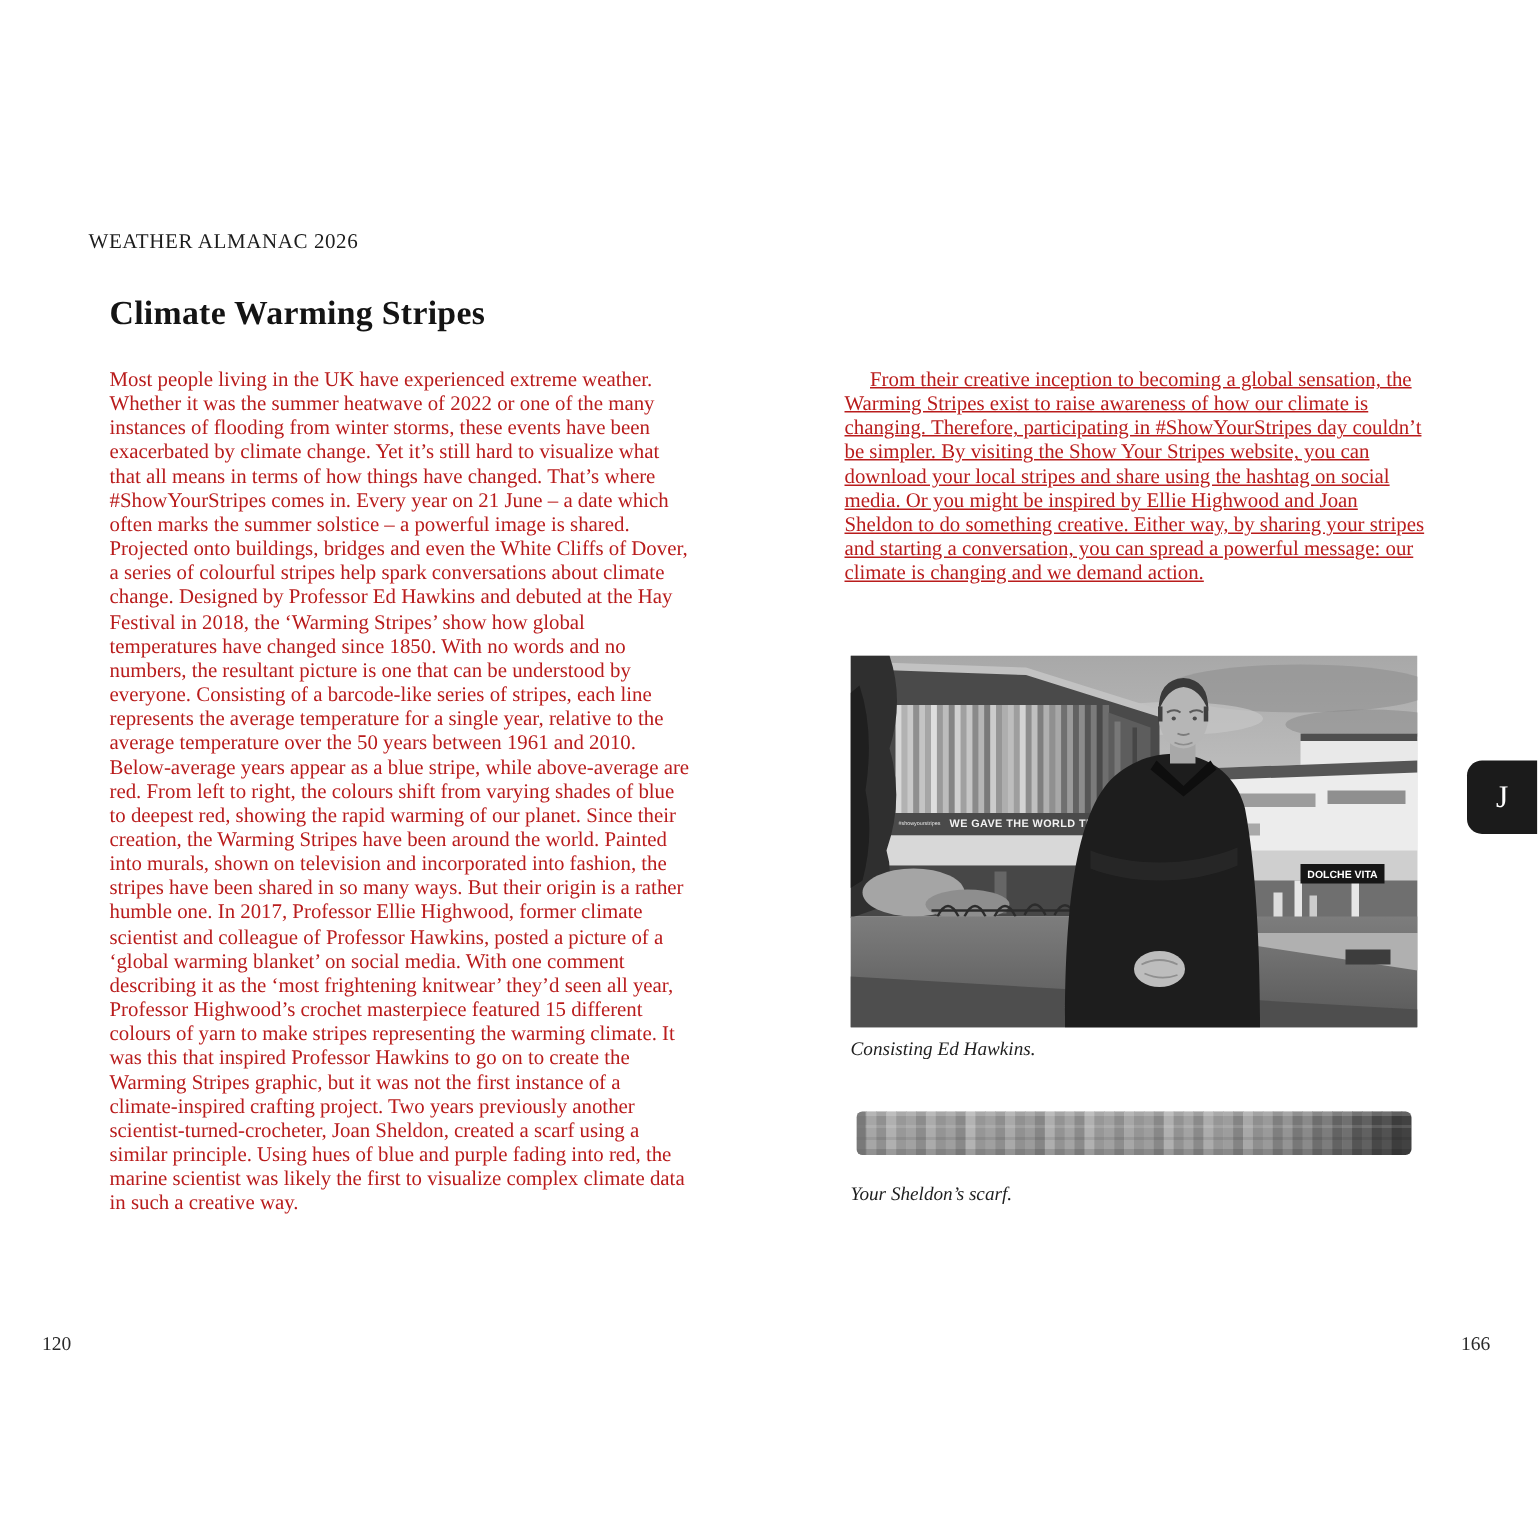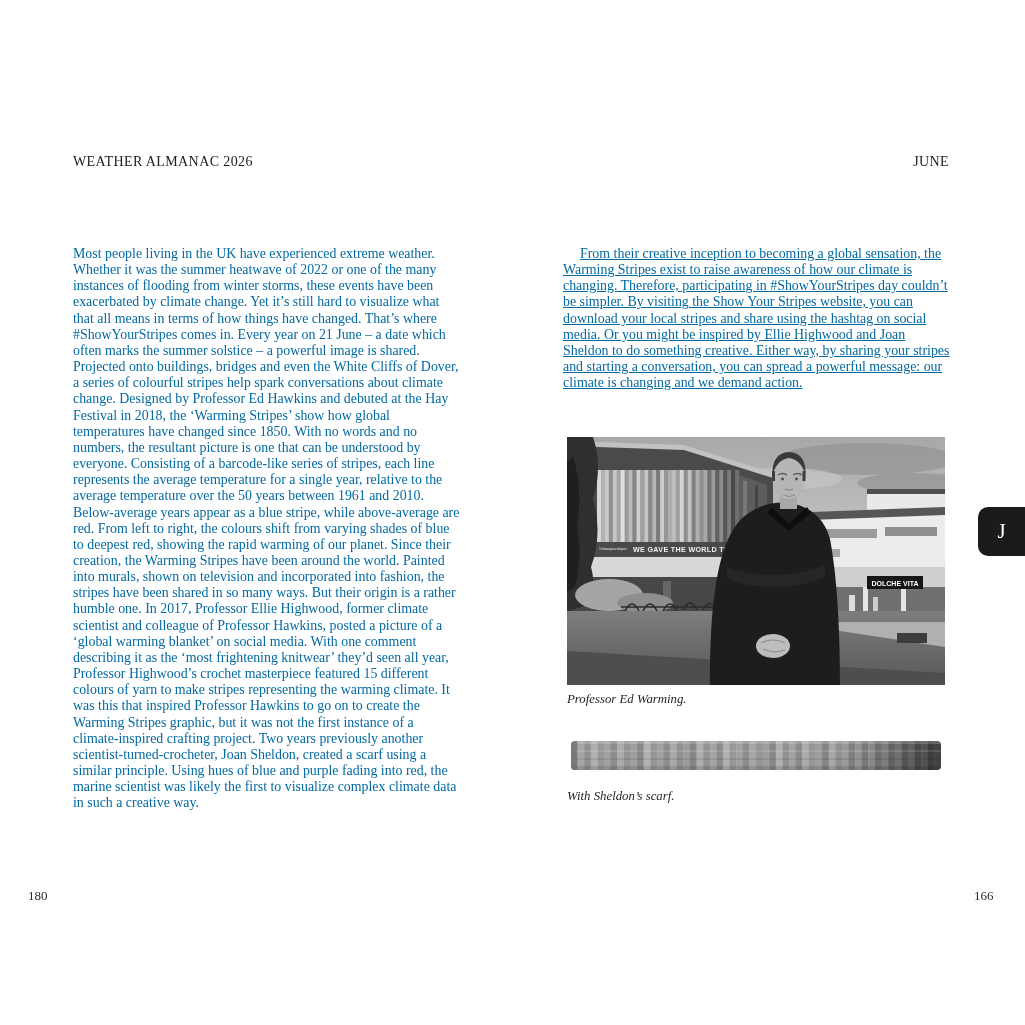--- a/index.html
+++ b/index.html
@@ -1,24 +1,24 @@
 <!DOCTYPE html>
 <html><head>
 <meta charset="utf-8">
 <style>
   html,body{margin:0;padding:0;background:#ffffff;}
   #spread{
     position:relative;width:1025px;height:1025px;background:#ffffff;overflow:hidden;
     font-family:"Liberation Serif","DejaVu Serif",serif;color:#1e1e1e;
   }
   .running-header{position:absolute;top:154px;font-size:14px;letter-spacing:0.4px;color:#1c1c1c;}
-  .rh-left{left:73px;}
+  .rh-left{left:59px;}
   .rh-right{left:563px;width:386px;text-align:right;}
   .chapter-title{position:absolute;left:73px;top:196px;font-size:22.5px;font-weight:700;color:#141414;letter-spacing:0.2px;}
-  .body-col{position:absolute;top:246px;width:388px;font-size:13.9px;line-height:16.15px;color:#0369a1;text-align:left;}
+  .body-col{position:absolute;top:246px;width:388px;font-size:13.9px;line-height:16.15px;color:#b91c1c;text-align:left;}
   .col-left{left:73px;}
   .col-right{left:563px;}
   .col-right .para{text-indent:17px;text-decoration:underline;}
   .page-num{position:absolute;top:888px;font-size:13px;color:#2a2a2a;}
   .pn-left{left:28px;}
   .pn-right{left:974px;}
   .figure{position:absolute;left:567px;}
   .caption{position:absolute;left:567px;font-style:italic;font-size:12.8px;color:#1f1f1f;}
   .thumb-tab{
     position:absolute;right:0;top:507px;width:47px;height:49px;background:#1b1b1b;
@@ -26,24 +26,24 @@
     color:#ffffff;font-size:21px;font-family:"Liberation Serif",serif;
   }
   svg{display:block;}
 </style>
 </head>
 <body>
 
 <div id="spread">
 
   <div class="running-header rh-left">WEATHER ALMANAC 2026</div>
+  <h1 class="chapter-title" style="margin:0;">Climate Warming Stripes</h1>
   <div class="body-col col-left">Most people living in the UK have experienced extreme weather. Whether it was the summer heatwave of 2022 or one of the many instances of flooding from winter storms, these events have been exacerbated by climate change. Yet it’s still hard to visualize what that all means in terms of how things have changed. That’s where #ShowYourStripes comes in. Every year on 21 June – a date which often marks the summer solstice – a powerful image is shared. Projected onto buildings, bridges and even the White Cliffs of Dover, a series of colourful stripes help spark conversations about climate change. Designed by Professor Ed Hawkins and debuted at the Hay Festival in 2018, the ‘Warming Stripes’ show how global temperatures have changed since 1850. With no words and no numbers, the resultant picture is one that can be understood by everyone. Consisting of a barcode-like series of stripes, each line represents the average temperature for a single year, relative to the average temperature over the 50 years between 1961 and 2010. Below-average years appear as a blue stripe, while above-average are red. From left to right, the colours shift from varying shades of blue to deepest red, showing the rapid warming of our planet. Since their creation, the Warming Stripes have been around the world. Painted into murals, shown on television and incorporated into fashion, the stripes have been shared in so many ways. But their origin is a rather humble one. In 2017, Professor Ellie Highwood, former climate scientist and colleague of Professor Hawkins, posted a picture of a ‘global warming blanket’ on social media. With one comment describing it as the ‘most frightening knitwear’ they’d seen all year, Professor Highwood’s crochet masterpiece featured 15 different colours of yarn to make stripes representing the warming climate. It was this that inspired Professor Hawkins to go on to create the Warming Stripes graphic, but it was not the first instance of a climate-inspired crafting project. Two years previously another scientist-turned-crocheter, Joan Sheldon, created a scarf using a similar principle. Using hues of blue and purple fading into red, the marine scientist was likely the first to visualize complex climate data in such a creative way.</div>
-  <div class="page-num pn-left">180</div>
-
-  <div class="running-header rh-right">JUNE</div>
+  <div class="page-num pn-left">120</div>
+
   <div class="body-col col-right">
     <div class="para">From their creative inception to becoming a global sensation, the Warming Stripes exist to raise awareness of how our climate is changing. Therefore, participating in #ShowYourStripes day couldn’t be simpler. By visiting the Show Your Stripes website, you can download your local stripes and share using the hashtag on social media. Or you might be inspired by Ellie Highwood and Joan Sheldon to do something creative. Either way, by sharing your stripes and starting a conversation, you can spread a powerful message: our climate is changing and we demand action.</div>
   </div>
 
   <div class="figure" style="top:437px;">
     <svg width="378" height="248" viewBox="0 0 378 248">
       <defs>
         <linearGradient id="sky" x1="0" y1="0" x2="0" y2="1">
           <stop offset="0" stop-color="#a8a8a8"></stop>
             <stop offset="0.6" stop-color="#cfcfcf"></stop>
@@ -172,21 +172,21 @@
           <circle cx="215.5" cy="42" r="1.4" fill="#4c4c4c"></circle>
           <circle cx="229.5" cy="42" r="1.4" fill="#4c4c4c"></circle>
           <path d="M218 52 q4 2 8 0" stroke="#7c7c7c" stroke-width="1.2" fill="none"></path>
           <path d="M216 58 q6 3 12 0" stroke="#8d8d8d" stroke-width="1" fill="none"></path>
           <ellipse cx="206" cy="209" rx="17" ry="12" fill="#bdbdbd"></ellipse>
           <path d="M194 206 q12 -6 24 0 M196 212 q11 5 22 1" stroke="#8f8f8f" stroke-width="1.2" fill="none"></path>
         </g>
       </g>
     </svg>
   </div>
-  <div class="caption" style="top:692px;">Professor Ed Warming.</div>
+  <div class="caption" style="top:692px;">Consisting Ed Hawkins.</div>
 
   <div class="figure" style="top:738px;">
     <svg width="378" height="36" viewBox="0 0 378 36">
       <defs>
         <clipPath id="scarfClip">
             <rect x="4" y="3" width="370" height="29" rx="4"></rect>
           </clipPath>
       </defs>
       <g clip-path="url(#scarfClip)">
         <g id="scarf-stripes" transform="translate(4,0)">
@@ -248,21 +248,21 @@
             <rect x="363.39" y="0" width="7.01" height="36" fill="#424242"></rect>
           </g>
         <rect x="4" y="3" width="370" height="3" fill="#ffffff" opacity="0.18"></rect>
         <rect x="4" y="12" width="370" height="2" fill="#ffffff" opacity="0.12"></rect>
         <rect x="4" y="20" width="370" height="2" fill="#000000" opacity="0.08"></rect>
         <rect x="4" y="28" width="370" height="4" fill="#000000" opacity="0.12"></rect>
         <rect x="4" y="3" width="6" height="29" fill="#6f6f6f" opacity="0.7"></rect>
       </g>
     </svg>
   </div>
-  <div class="caption" style="top:789px;">With Sheldon’s scarf.</div>
+  <div class="caption" style="top:789px;">Your Sheldon’s scarf.</div>
 
   <div class="page-num pn-right">166</div>
 
   <div class="thumb-tab">
     <span>J</span>
   </div>
 
 </div>
 
 </body></html>

